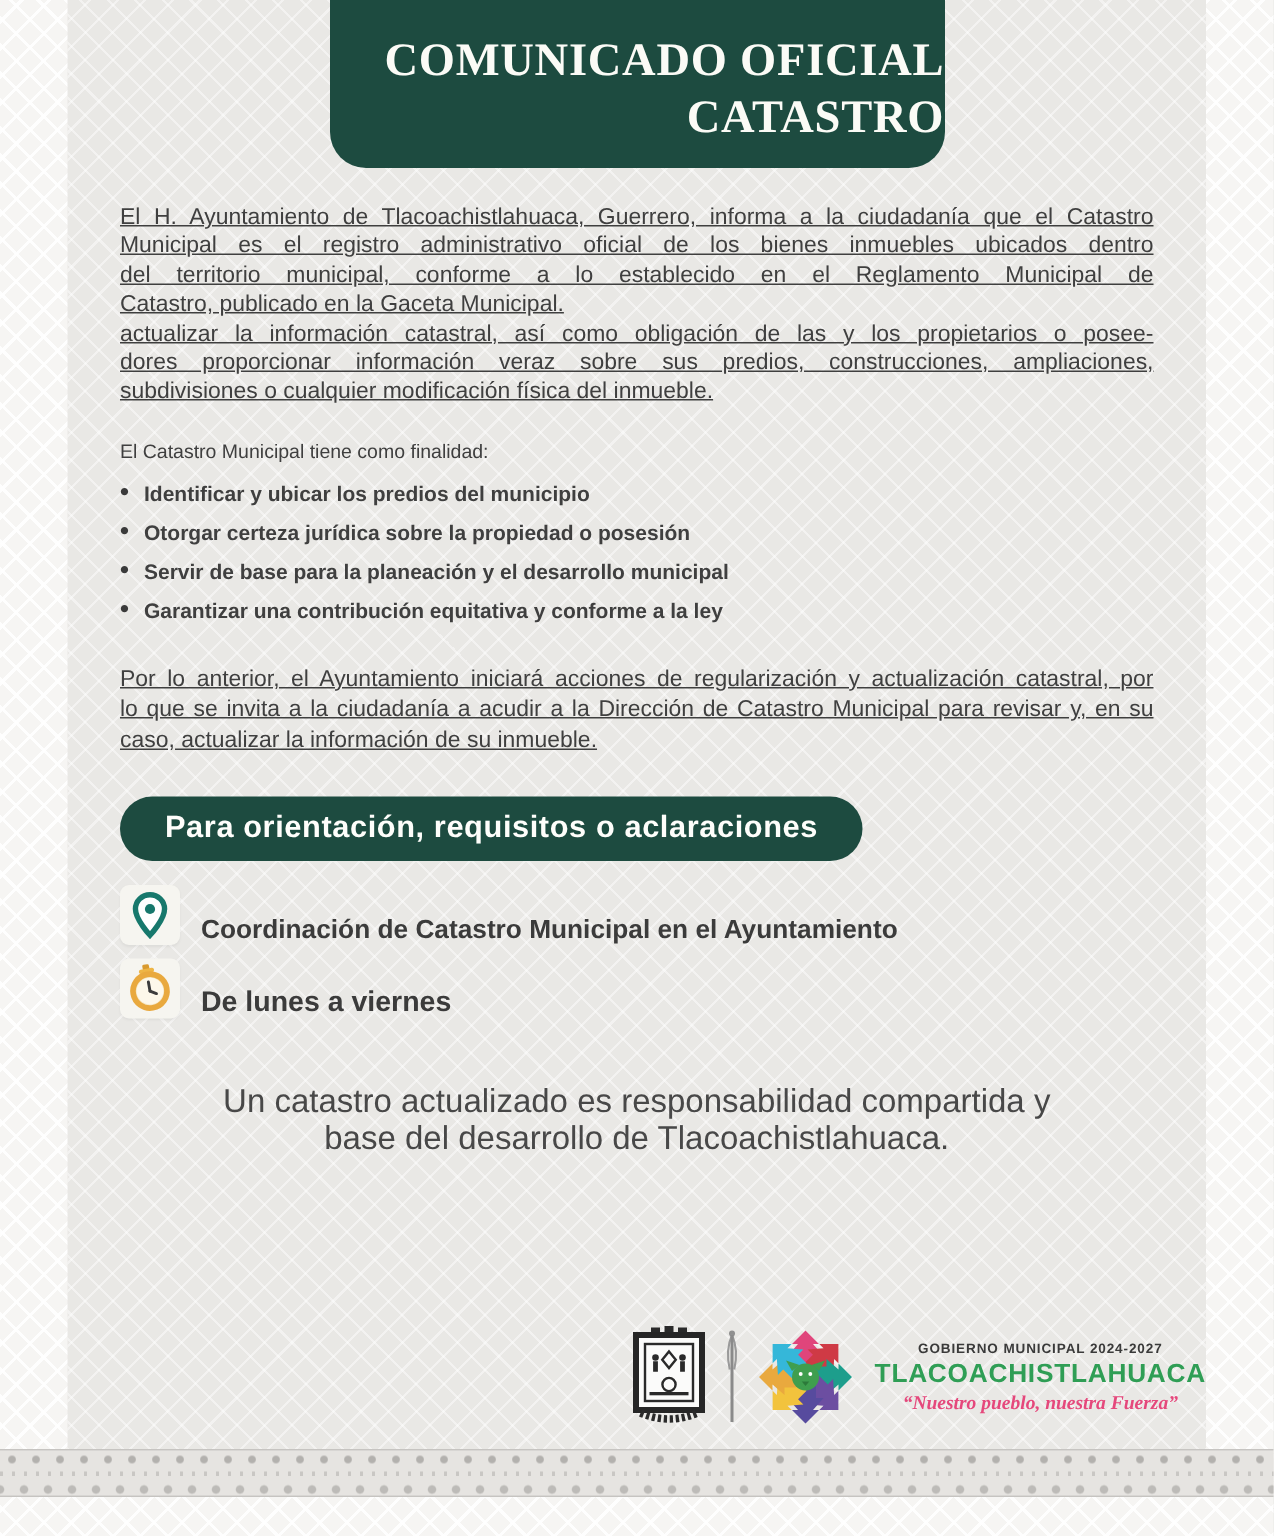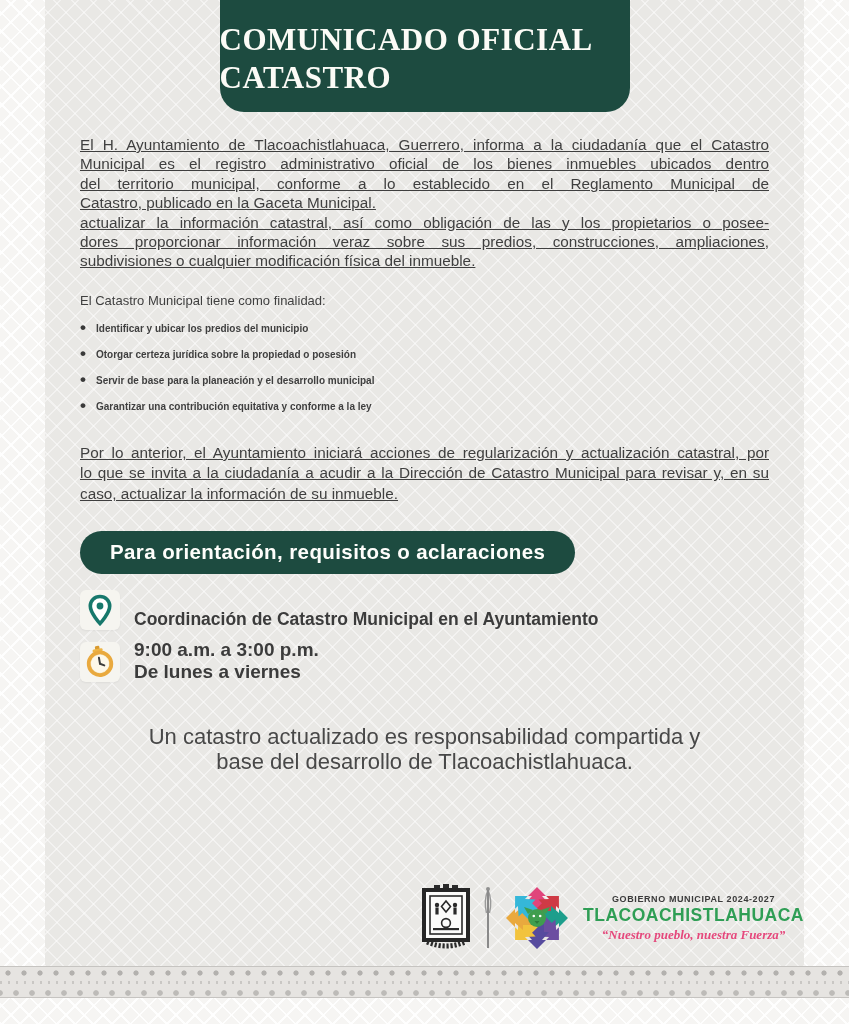--- a/index.html
+++ b/index.html
@@ -16,36 +16,36 @@
   .card {
     position:absolute; left:45px; top:0; width:759px; height:967px;
     background-color:#e9e8e5;
     background-image:
       repeating-linear-gradient(45deg, rgba(255,255,255,.45) 0 1.5px, transparent 1.5px 13px),
       repeating-linear-gradient(-45deg, rgba(255,255,255,.45) 0 1.5px, transparent 1.5px 13px);
   }
   .header-banner {
     width:410px; height:112px; margin:0 auto;
     background:#1d4b40; border-radius:0 0 24px 24px;
-    display:flex; flex-direction:column; align-items:flex-start; justify-content:center;
+    display:flex; flex-direction:column; align-items:flex-end; justify-content:center;
     padding-top:6px;
   }
   .header-banner .h1 {
     color:#fbfbf6; font-family:"Liberation Serif","DejaVu Serif",serif;
     font-weight:bold; font-size:31px; letter-spacing:.5px; line-height:38px;
   }
   .content { padding:0 35px; color:#3f3f3f; }
   .para { margin-top:0; font-size:15.3px; line-height:19.4px;text-decoration:underline; }
   .para.mt { margin-top:23px; }
   .jline { text-align:justify; text-align-last:justify; }
   .jline.last { text-align:right; text-align-last:left; }
   .purpose-intro { margin-top:20px; font-size:13px; line-height:20px; }
   ul.purpose { list-style:none; margin-top:8px; }
   ul.purpose li {
-    font-weight:bold; font-size:10px; line-height:20px; margin-bottom:6px;
+    font-weight:bold; font-size:14px; line-height:20px; margin-bottom:6px;
     padding-left:16px; position:relative;
   }
   ul.purpose li::before {
     content:"•"; position:absolute; left:0; top:-1px; font-size:17px; color:#3a3a3a;
   }
   .para.p3 { margin-top:26px; line-height:20.5px; }
   .para.p4 { margin-top:13px; font-weight:bold; line-height:20px; }
   .info-banner {
     margin-top:27px; display:inline-block;
     background:#1d4b40; color:#fefefb; font-weight:bold;
@@ -148,21 +148,20 @@
             <rect x="18.4" y="3" width="5.2" height="4.5" rx="1.2" fill="#d99a2f"></rect>
             <rect x="15" y="6.4" width="12" height="3.4" rx="1.7" fill="#eeb545"></rect>
             <circle cx="21" cy="24" r="13.2" fill="#f5e7c4" stroke="#e9a93e" stroke-width="4.4"></circle>
             <circle cx="21" cy="24" r="10.4" fill="#fdf8ea"></circle>
             <line x1="21" y1="24" x2="21" y2="16.8" stroke="#3c3c3c" stroke-width="2.3" stroke-linecap="round"></line>
             <line x1="21" y1="24" x2="25.6" y2="26.8" stroke="#3c3c3c" stroke-width="2.3" stroke-linecap="round"></line>
           </g>
         </svg>
       </div>
       <div class="ctext">
-        <div>9:00 a.m. a 3:00 p.m.</div>
         <div>De lunes a viernes</div>
       </div>
     </div>
 
     <div class="closing">
       <div>Un catastro actualizado es responsabilidad compartida y</div>
       <div>base del desarrollo de Tlacoachistlahuaca.</div>
     </div>
 
   </div>

